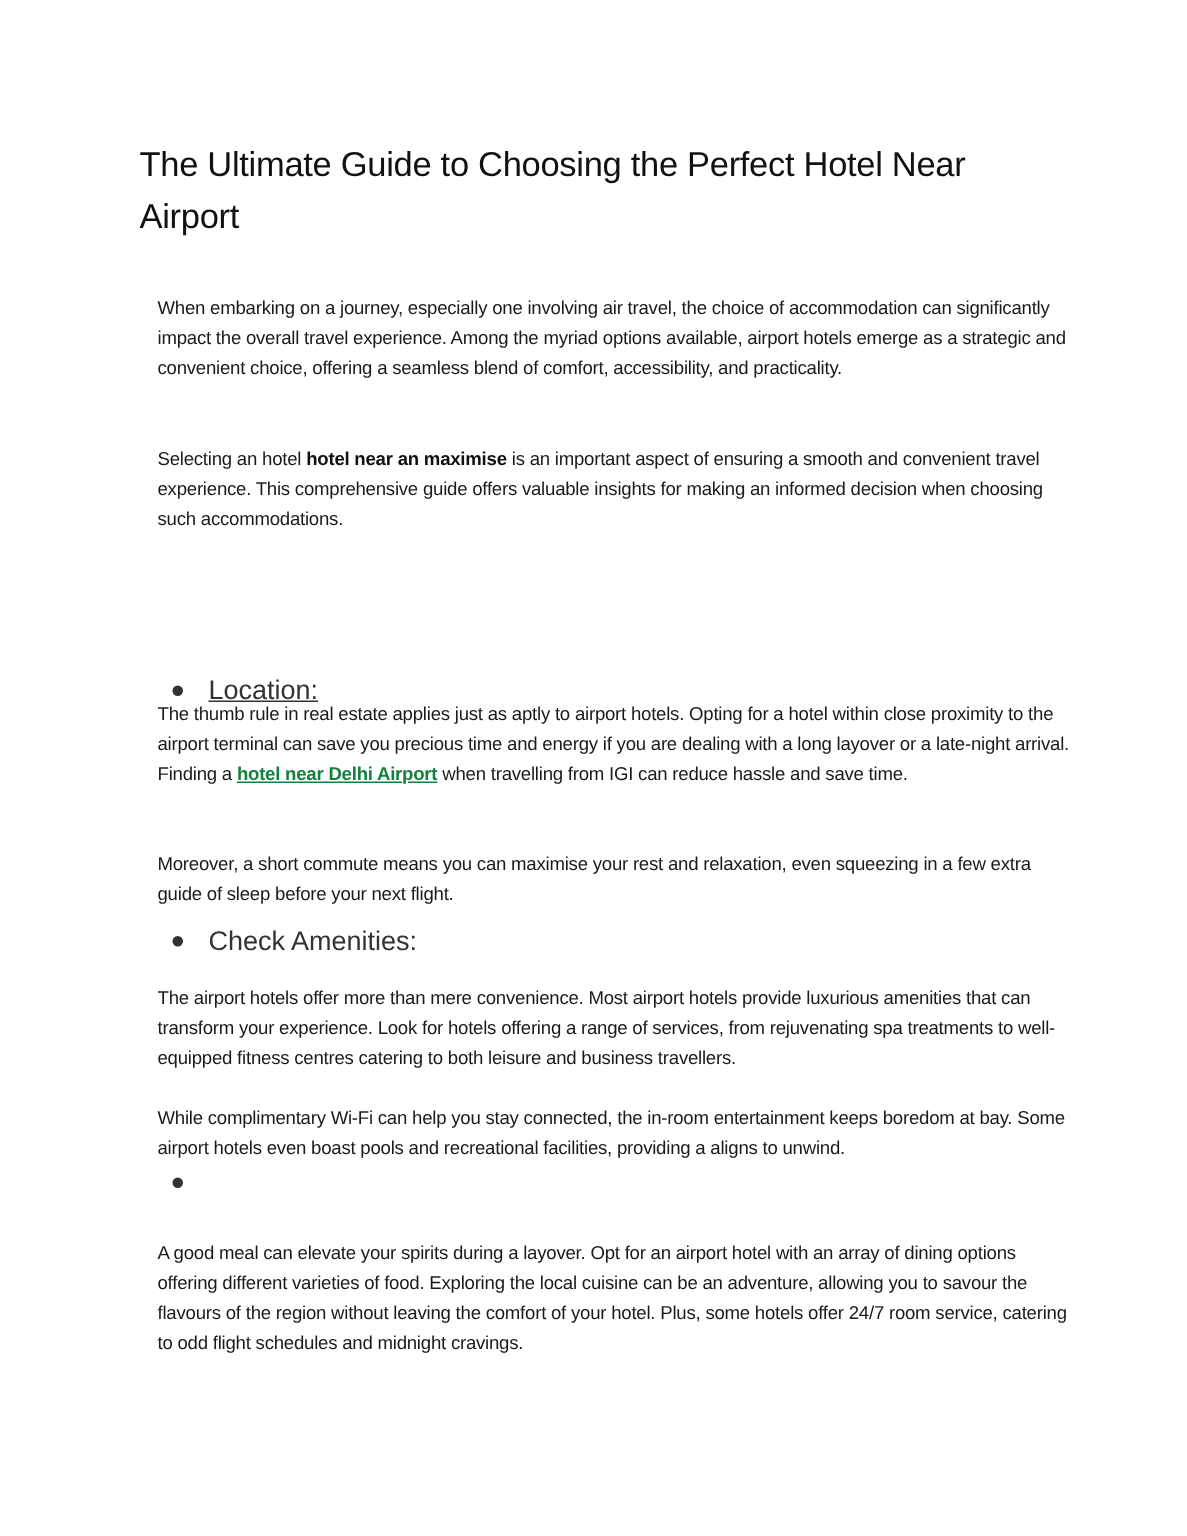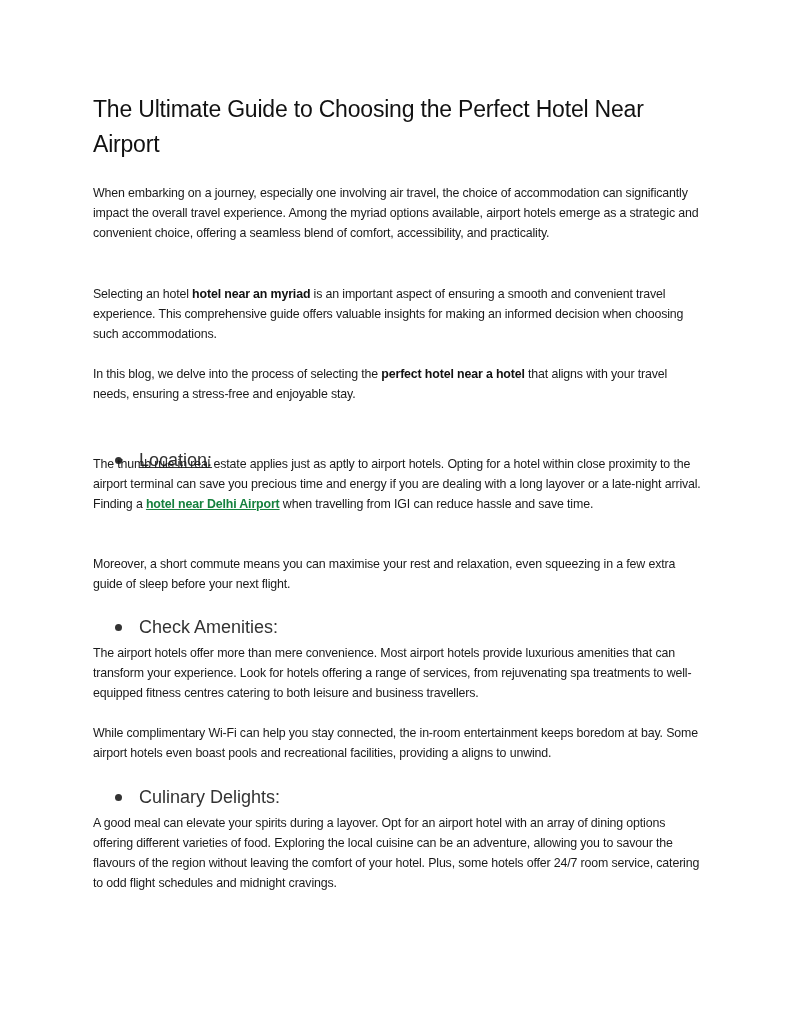--- a/index.html
+++ b/index.html
@@ -4,21 +4,21 @@
 <style>
   html, body { margin: 0; padding: 0; background: #ffffff; }
   body { width: 791px; height: 1024px; position: relative; overflow: hidden; }
   .page { position: absolute; left: 0; top: 0; width: 791px; height: 1024px; background: #fff; }
   .title {
     position: absolute; left: 93px; top: 92px; width: 620px;
     font-family: "Liberation Sans", sans-serif; font-size: 23px; line-height: 35px;
     color: #111; font-weight: normal; margin: 0; letter-spacing: -0.2px;
   }
   .para {
-    position: absolute; left: 93px; width: 612px; margin: 0;
+    position: absolute; left: 93px; width: 612px; margin: 12px;
     font-family: "Liberation Sans", sans-serif; font-size: 12.4px; line-height: 20px;
     color: #1a1a1a; letter-spacing: -0.15px;
   }
   .para b { font-weight: bold; color: #111; }
   .para a { color: #15803d; font-weight: bold; text-decoration: underline; }
   .heading {
     position: absolute; left: 115px; margin: 0;
     font-family: "Liberation Sans", sans-serif; font-size: 18px; line-height: 24px;
     color: #333; font-weight: normal; display: flex; align-items: center;
   }
@@ -26,23 +26,22 @@
 </style>
 </head>
 <body>
 
 <div class="page">
 
   <h1 class="title">The Ultimate Guide to Choosing the Perfect Hotel Near Airport</h1>
 
   <p class="para" style="top:183px;">When embarking on a journey, especially one involving air travel, the choice of accommodation can significantly impact the overall travel experience. Among the myriad options available, airport hotels emerge as a strategic and convenient choice, offering a seamless blend of comfort, accessibility, and practicality.</p>
 
-  <p class="para" style="top:284px;"><span>Selecting an hotel </span><b>hotel near an myriad</b><span> is an important aspect of ensuring a smooth and convenient travel experience. This comprehensive guide offers valuable insights for making an informed decision when choosing such accommodations.</span></p>
+  <p class="para" style="top:284px;"><span>Selecting an hotel </span><b>hotel near an maximise</b><span> is an important aspect of ensuring a smooth and convenient travel experience. This comprehensive guide offers valuable insights for making an informed decision when choosing such accommodations.</span></p>
 
-  <p class="para" style="top:364px;"><span>In this blog, we delve into the process of selecting the </span><b>perfect hotel near a hotel</b><span> that aligns with your travel needs, ensuring a stress-free and enjoyable stay.</span></p>
 
   <h2 class="heading" style="top:448px;text-decoration:underline;">
       <span class="bullet"></span>
       <span>Location:</span>
     </h2>
 
   <p class="para" style="top:454px;"><span>The thumb rule in real estate applies just as aptly to airport hotels. Opting for a hotel within close proximity to the airport terminal can save you precious time and energy if you are dealing with a long layover or a late-night arrival. Finding a </span><a href="#">hotel near Delhi Airport</a><span> when travelling from IGI can reduce hassle and save time.</span></p>
 
   <p class="para" style="top:554px;">Moreover, a short commute means you can maximise your rest and relaxation, even squeezing in a few extra guide of sleep before your next flight.</p>
 
@@ -50,18 +49,17 @@
       <span class="bullet"></span>
       <span>Check Amenities:</span>
     </h2>
 
   <p class="para" style="top:643px;">The airport hotels offer more than mere convenience. Most airport hotels provide luxurious amenities that can transform your experience. Look for hotels offering a range of services, from rejuvenating spa treatments to well-equipped fitness centres catering to both leisure and business travellers.</p>
 
   <p class="para" style="top:723px;">While complimentary Wi-Fi can help you stay connected, the in-room entertainment keeps boredom at bay. Some airport hotels even boast pools and recreational facilities, providing a aligns to unwind.</p>
 
   <h2 class="heading" style="top:785px;">
       <span class="bullet"></span>
-      <span>Culinary Delights:</span>
     </h2>
 
   <p class="para" style="top:813px;">A good meal can elevate your spirits during a layover. Opt for an airport hotel with an array of dining options offering different varieties of food. Exploring the local cuisine can be an adventure, allowing you to savour the flavours of the region without leaving the comfort of your hotel. Plus, some hotels offer 24/7 room service, catering to odd flight schedules and midnight cravings.</p>
 
 </div>
 
 </body></html>

